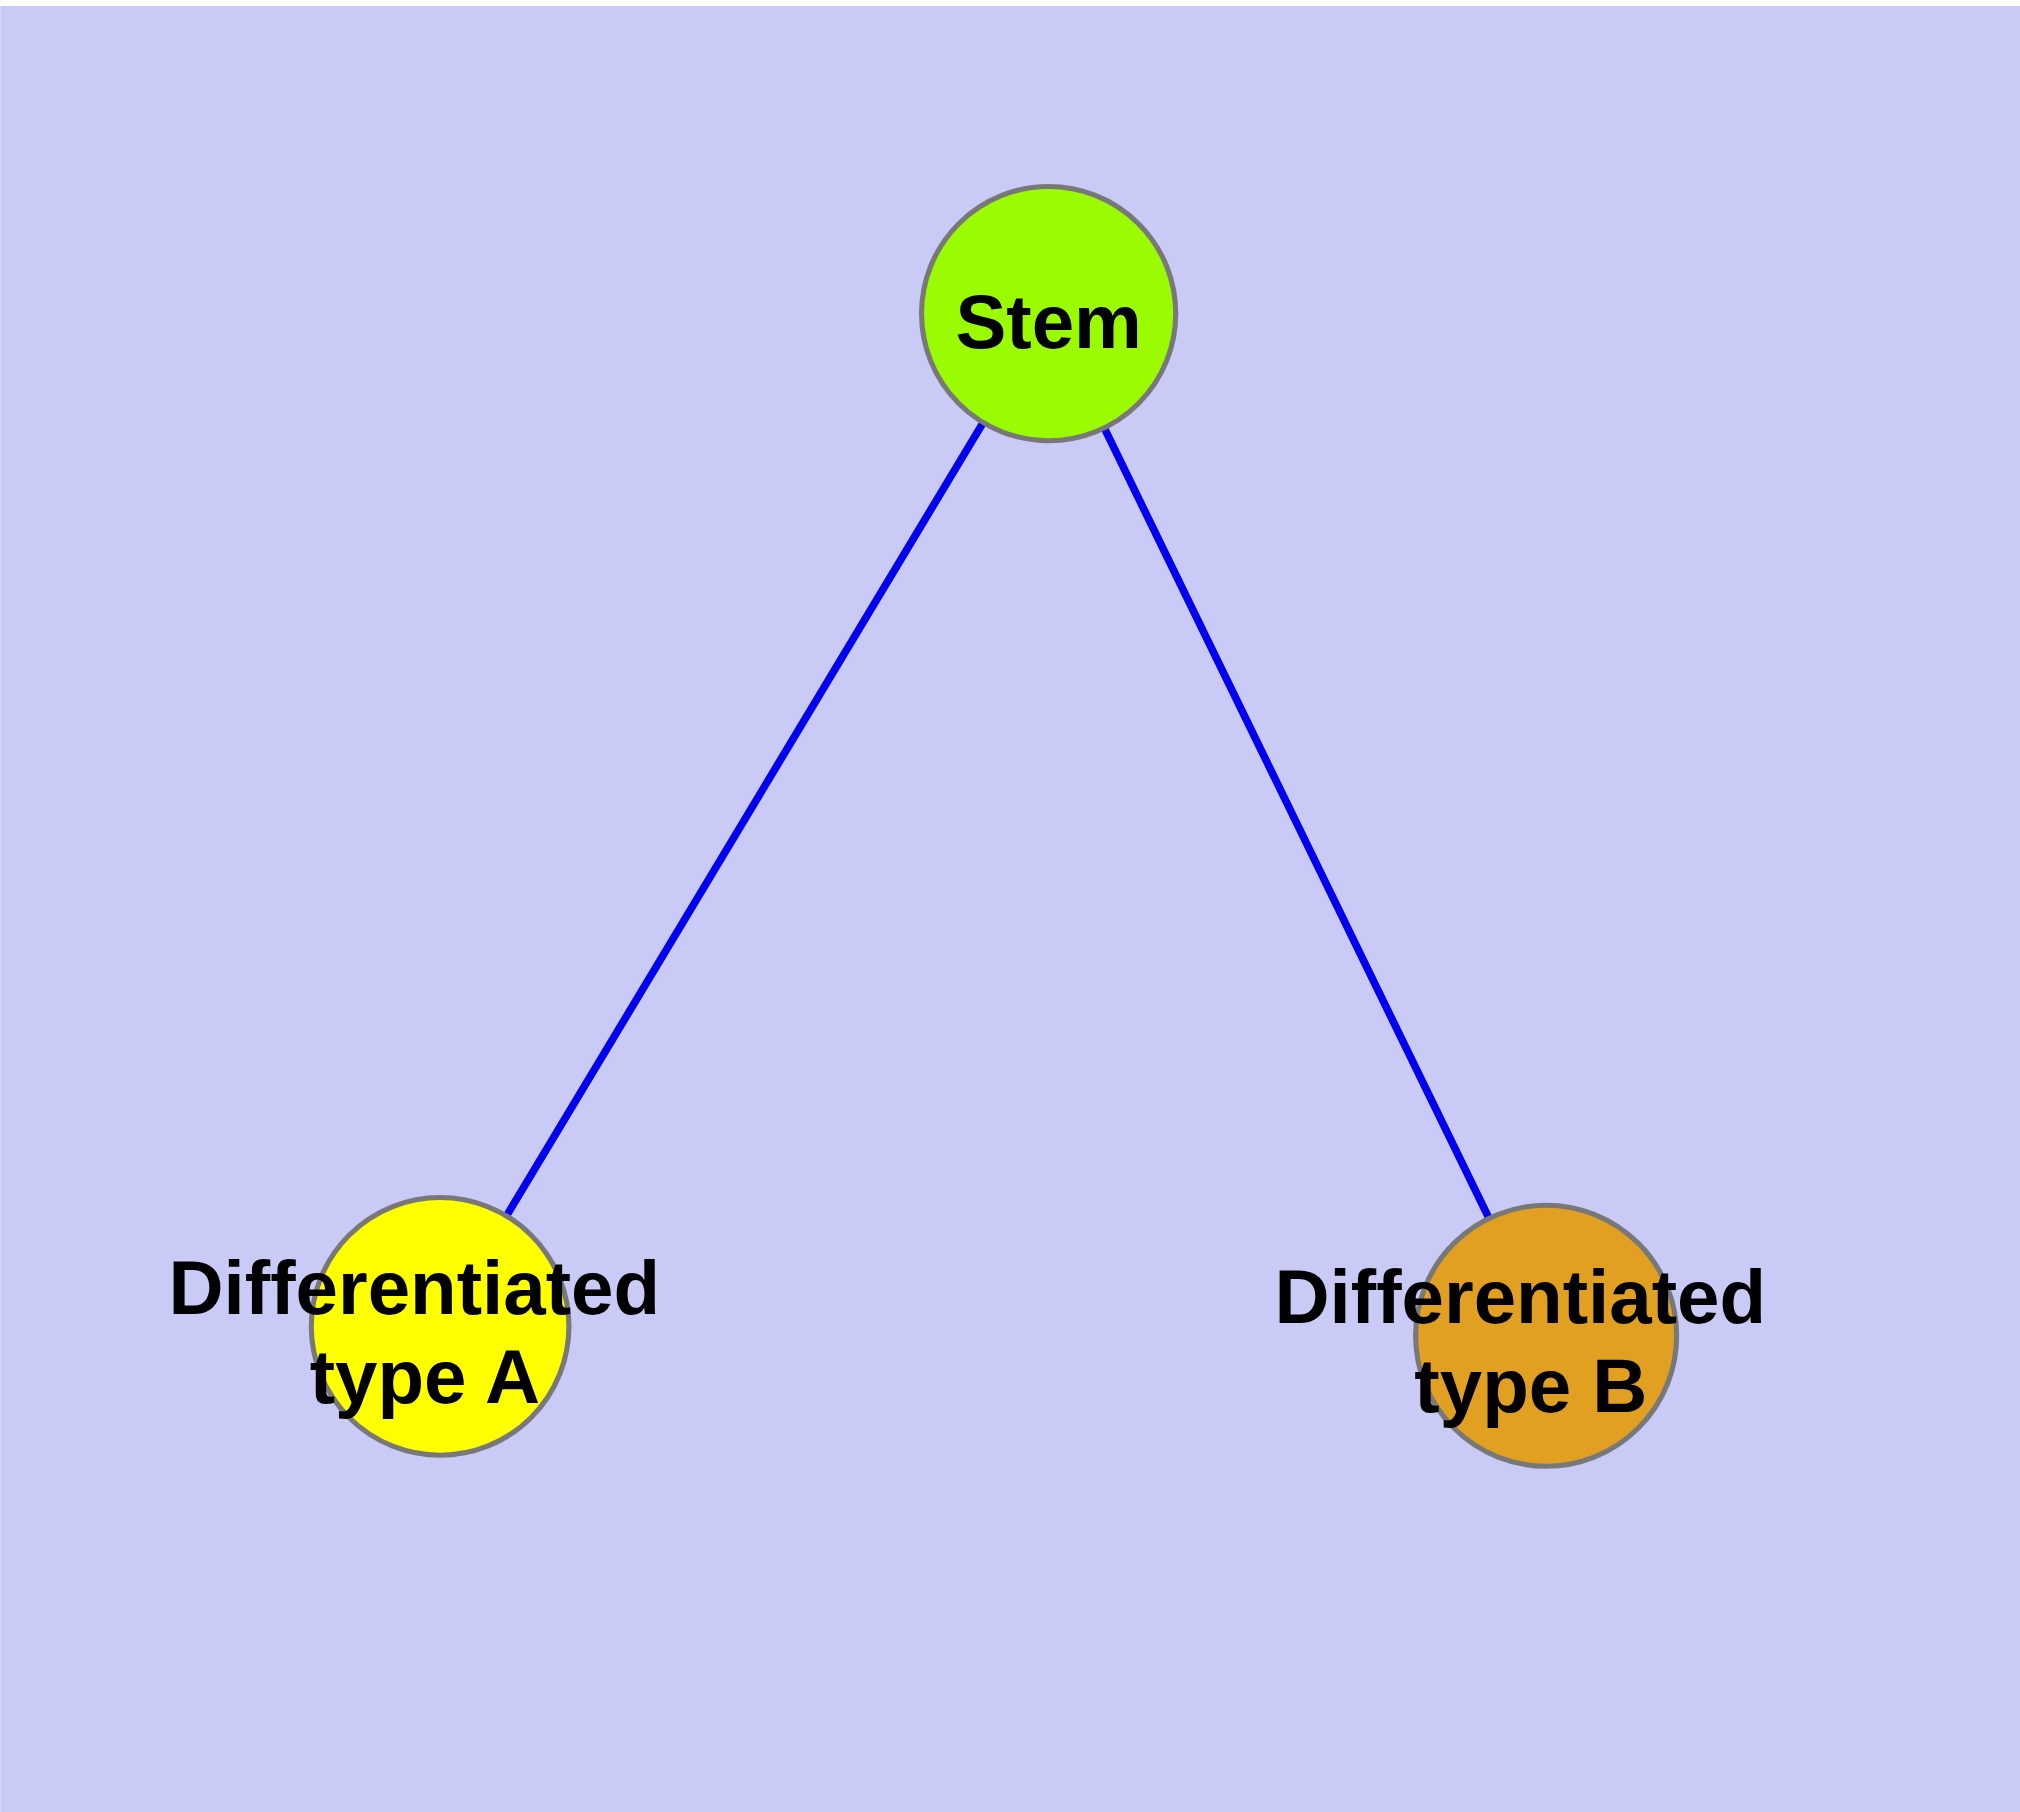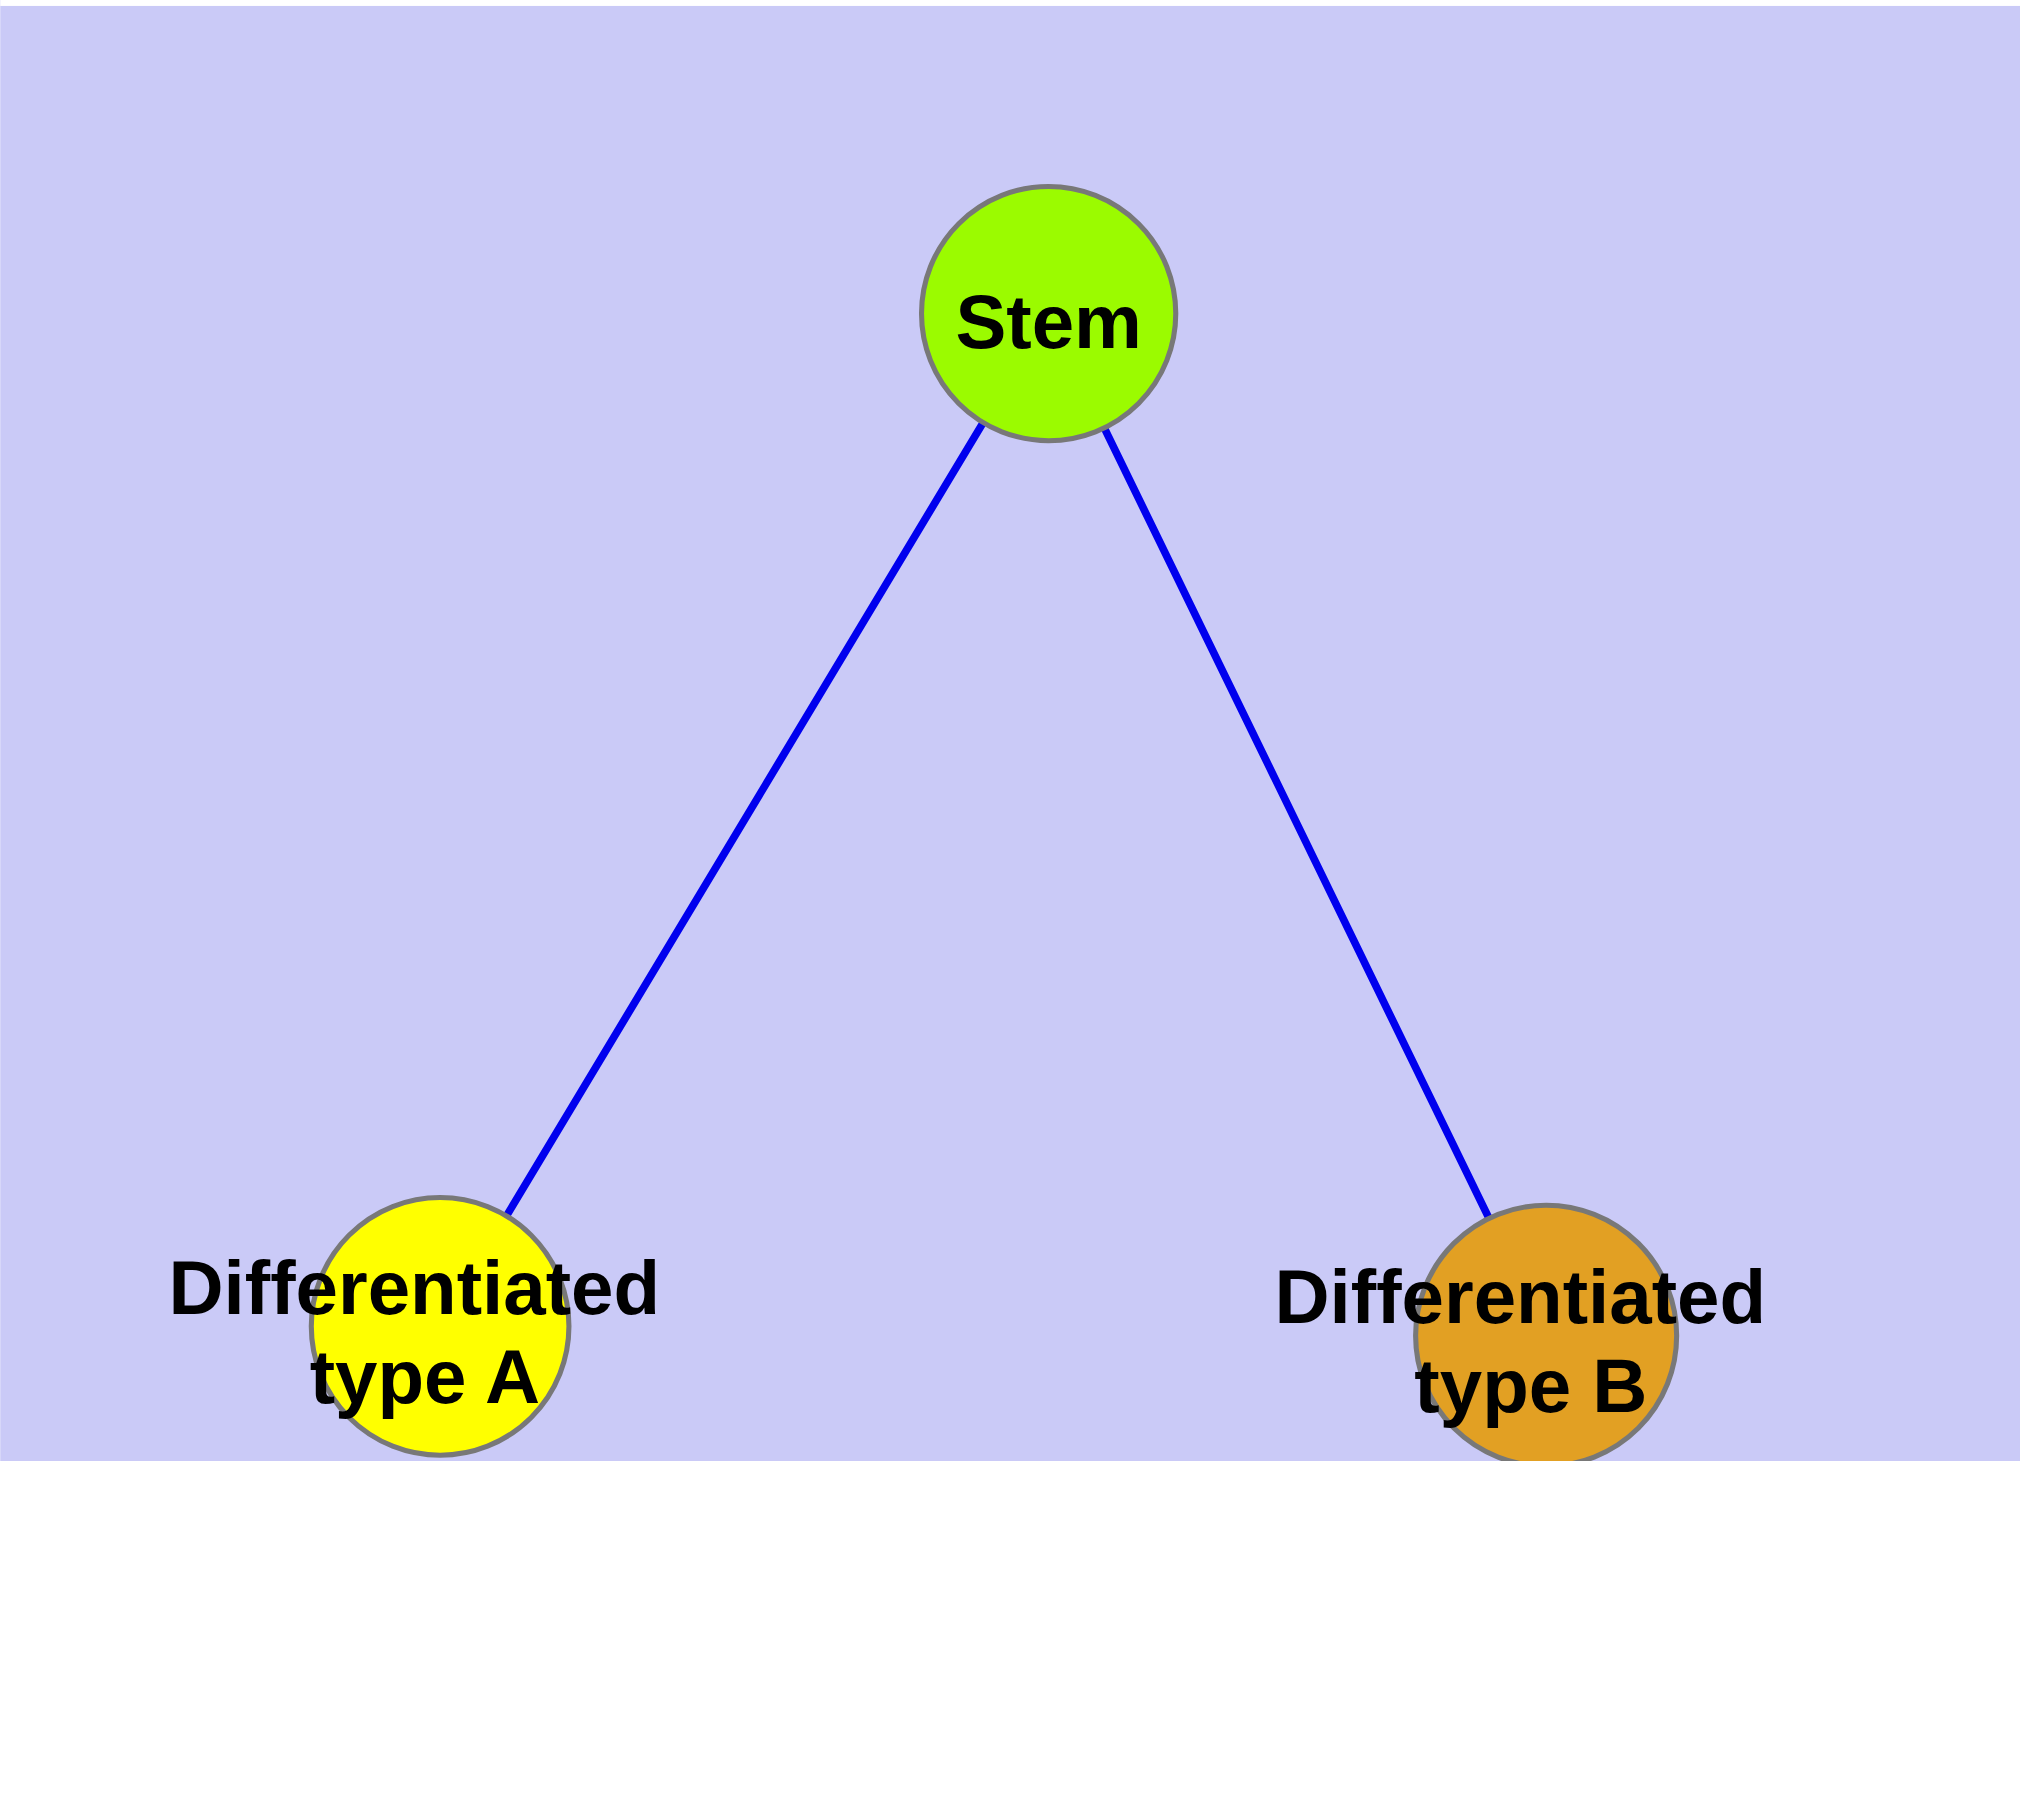--- a/index.html
+++ b/index.html
@@ -2,21 +2,21 @@
 <html style="font-size:13.6px"><head>
 <meta charset="utf-8">
 <style>
   html, body {
     margin: 0;
     padding: 0;
     background: #ffffff;
   }
   .canvas-wrap {
     width: 2021px;
-    height: 1461px;
+    height: 1812px;
     position: relative;
     border-radius: 20px;
   }
   svg {
     display: block;
   }
   text {
     font-family: "Liberation Sans", "DejaVu Sans", sans-serif;
     font-weight: bold;
     font-size: 90px;

